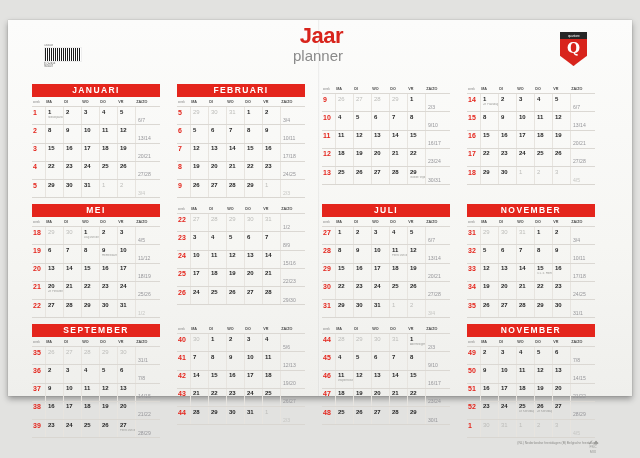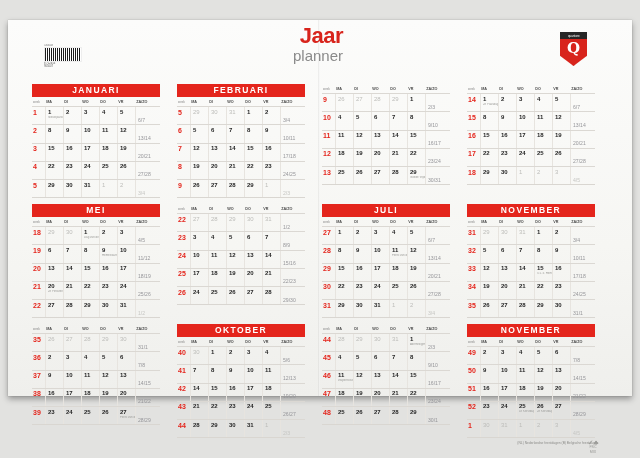--- a/index.html
+++ b/index.html
@@ -970,20 +970,21 @@
             </span>
             <span class="day">
               <span class="dnum">30</span>
             </span>
             <span class="we-cell"><span class="wenum">31/1</span></span>
           </div>
         </div>
   </div>
 
   <div class="month">
+    <div class="month-title">SEPTEMBER</div>
     <div class="cal-head">
       <span class="wklbl">week</span>
       <span>MA</span>
       <span>DI</span>
       <span>WO</span>
       <span>DO</span>
       <span>VR</span>
       <span>ZA/ZO</span>
     </div>
     <div class="cal-body">
@@ -1080,21 +1081,20 @@
             <span class="day">
               <span class="dnum">27</span>
               <span class="note">Feest van de Franse Gemeenschap (B)</span>
             </span>
             <span class="we-cell"><span class="wenum">28/29</span></span>
           </div>
         </div>
   </div>
 
   <div class="month">
-    <div class="month-title">OKTOBER</div>
     <div class="cal-head">
       <span class="wklbl">week</span>
       <span>MA</span>
       <span>DI</span>
       <span>WO</span>
       <span>DO</span>
       <span>VR</span>
       <span>ZA/ZO</span>
     </div>
     <div class="cal-body">

